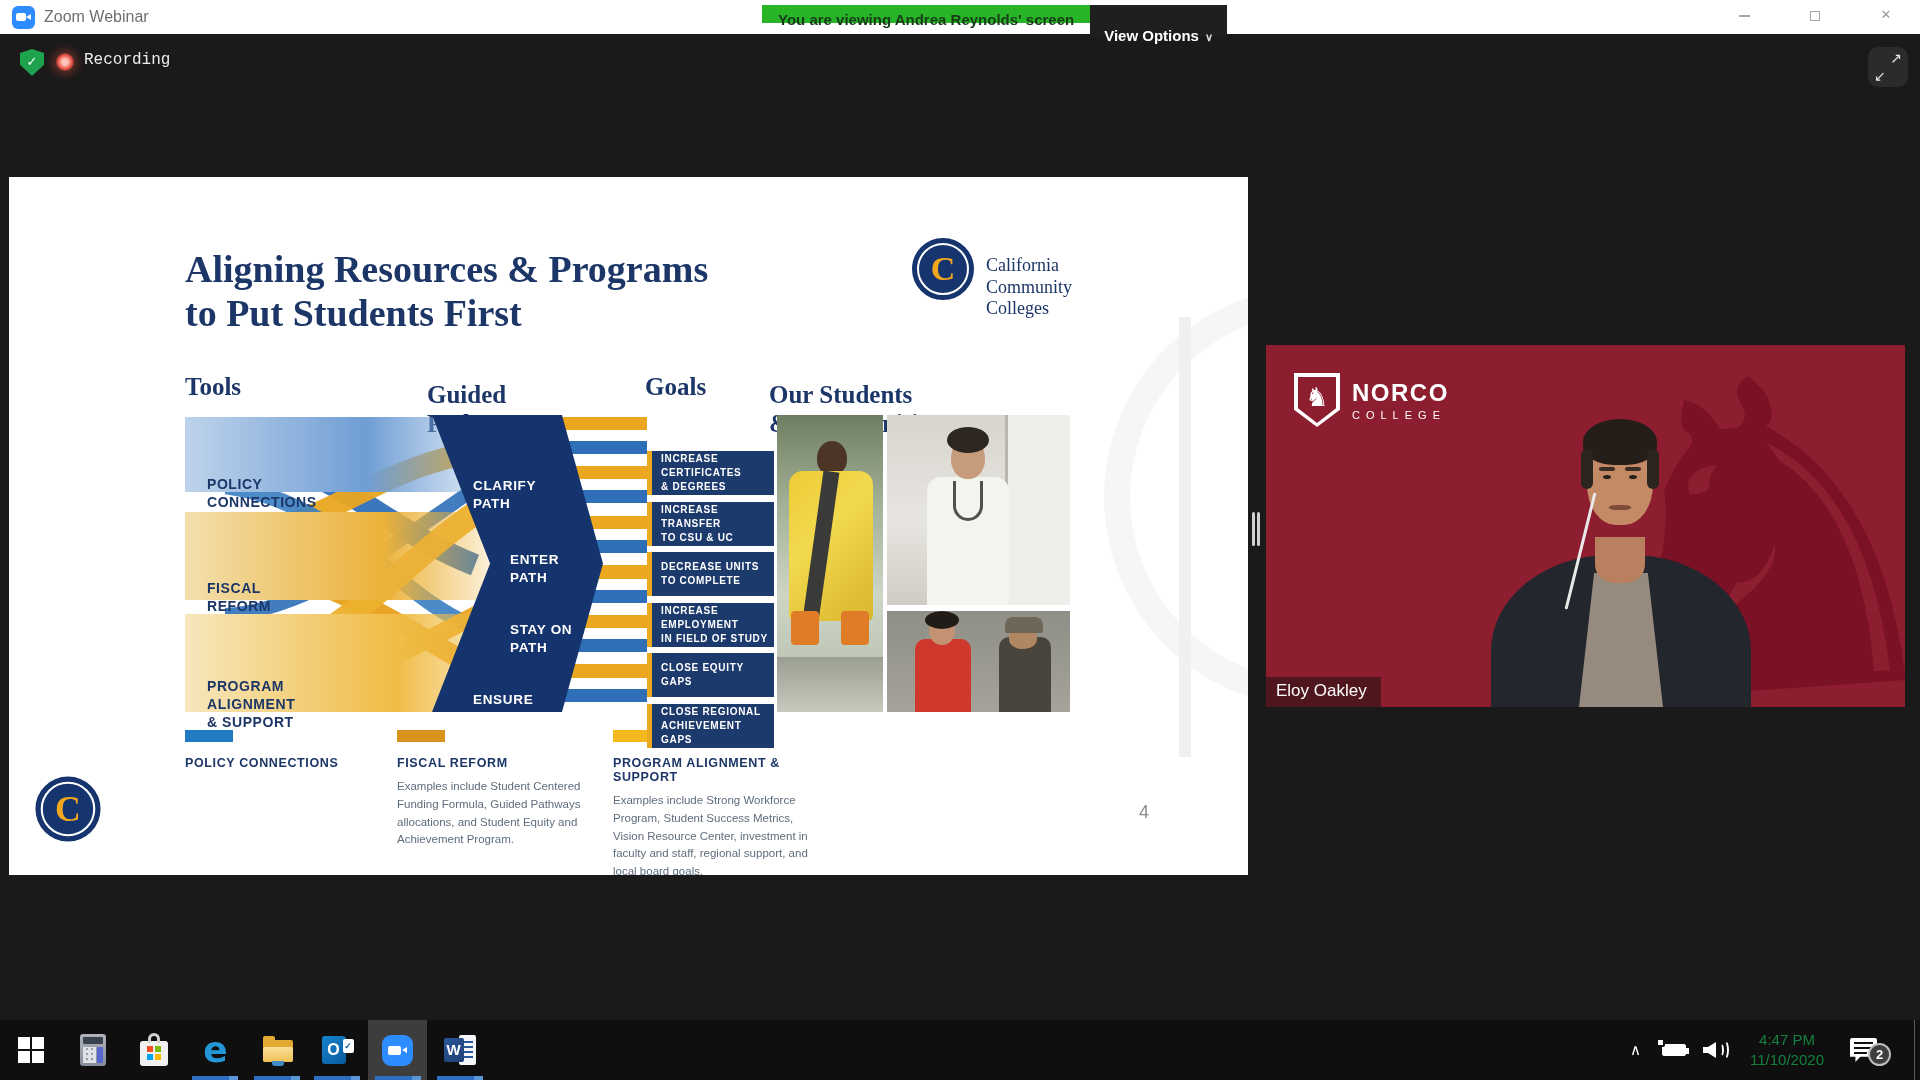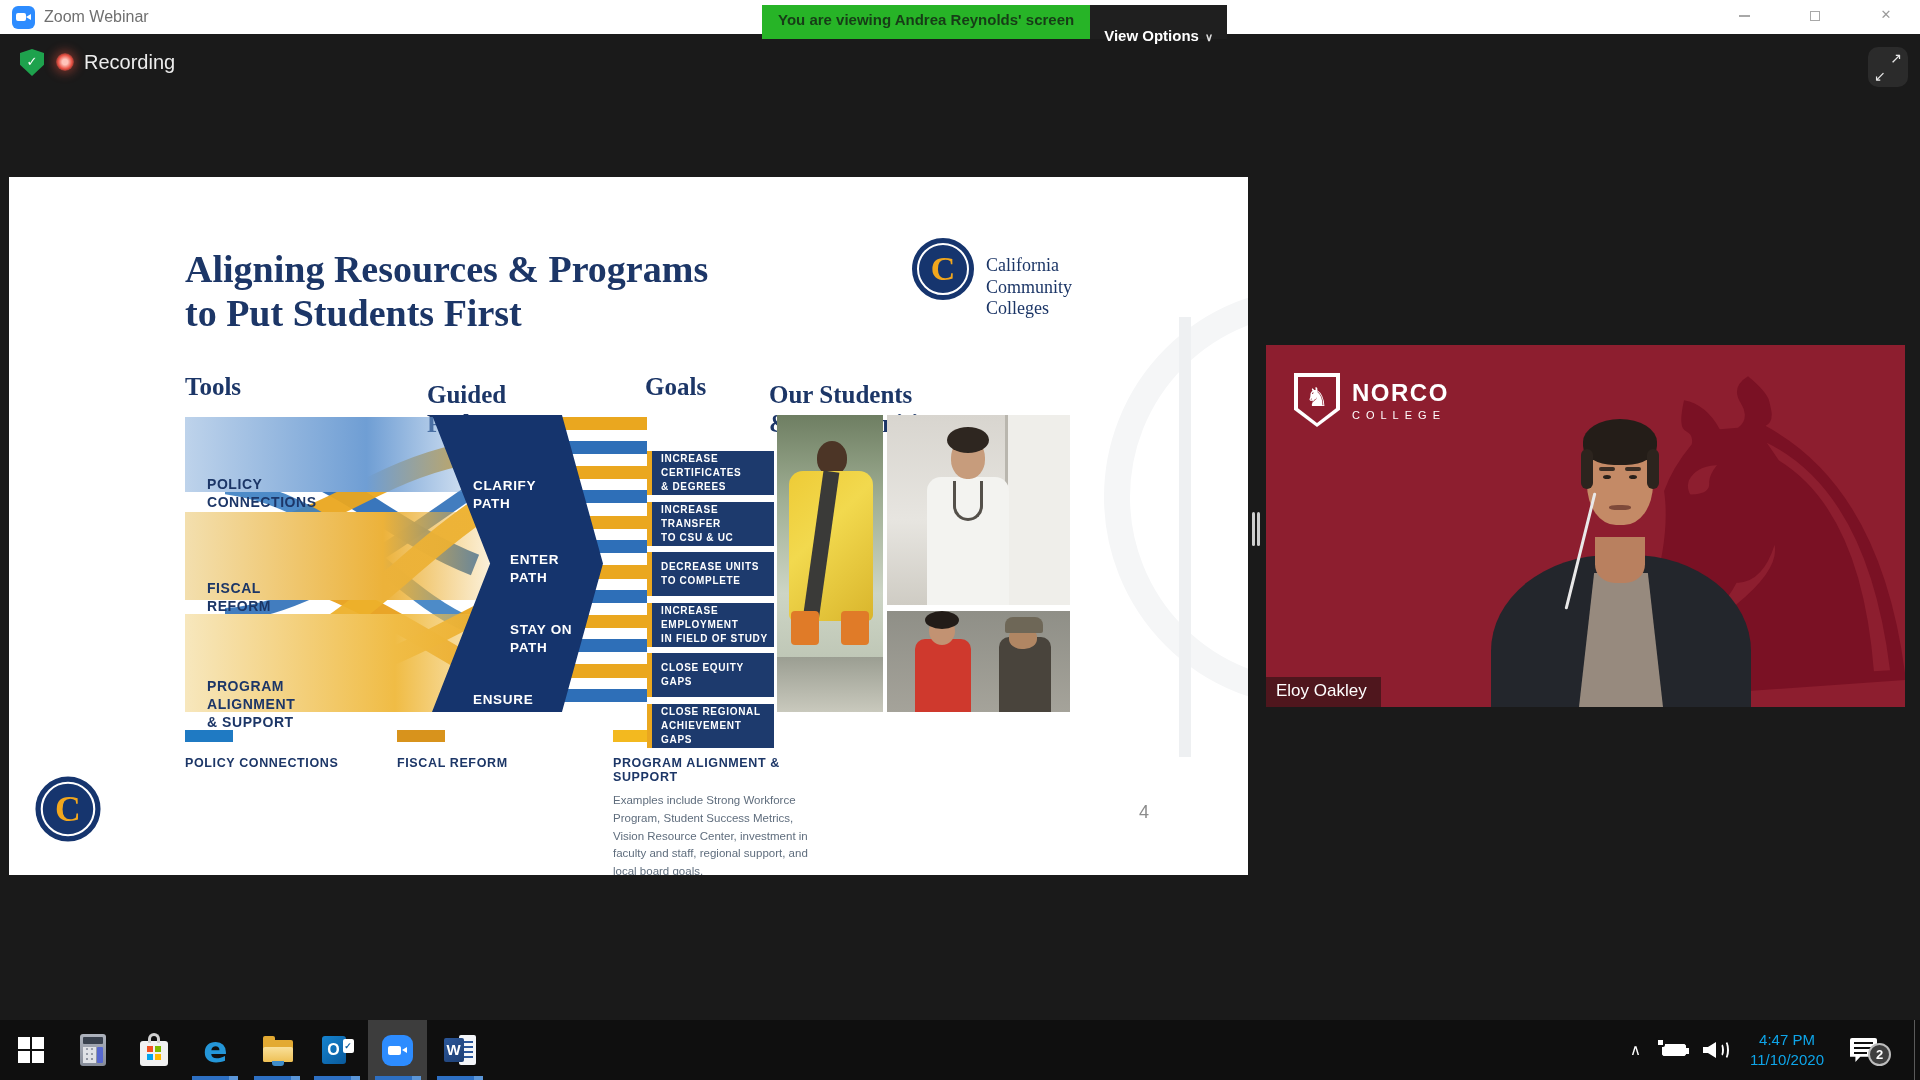--- a/index.html
+++ b/index.html
@@ -12,34 +12,34 @@
   #zoom-app-icon { position:absolute; left:12px; top:6px; width:23px; height:23px; border-radius:6px; background:#2d8cff; }
   #zoom-app-icon .cam-body { position:absolute; left:4px; top:7px; width:10px; height:8px; background:#fff; border-radius:2px; }
   #zoom-app-icon .cam-lens { position:absolute; left:14px; top:8px; width:0; height:0; border-top:3px solid transparent; border-bottom:3px solid transparent; border-right:5px solid #fff; }
   #window-title { position:absolute; left:44px; top:0; line-height:34px; font-size:16px; color:#6f6f6f; }
   .win-ctl { position:absolute; top:0; width:46px; height:30px; text-align:center; line-height:30px; color:#9b9b9b; font-size:13px; cursor:default; }
   #ctl-min { left:1721px; } #ctl-max { left:1792px; } #ctl-close { left:1863px; }
   #ctl-min .bar { display:inline-block; width:11px; height:2px; background:#a8a8a8; vertical-align:middle; }
   #ctl-max .box { display:inline-block; width:10px; height:10px; border:1.5px solid #a8a8a8; vertical-align:middle; }
 
   
-  #view-banner { position:absolute; left:762px; top:5px; height:34px; display:flex; z-index:40; }
+  #view-banner { position:absolute; left:762px; top:5px; height:18px; display:flex; z-index:40; }
   #banner-green { background:#27b427; color:#173c17; font-weight:bold; font-size:15px; line-height:30px; padding:0 16px; }
   #view-options { background:#1f1f1f; color:#ffffff; font-weight:bold; font-size:15px; line-height:30px; padding:16px 14px; cursor:pointer; }
   #view-options .chev { font-size:11px; margin-left:6px; color:#dcdcdc; }
 
   
   #content { position:absolute; left:0; top:34px; width:1920px; height:986px; background:#1a1a1a; }
 
   #shield-icon { position:absolute; left:20px; top:15px; width:24px; height:27px; background:#1ea24d;
     clip-path:polygon(50% 0,100% 15%,100% 58%,50% 100%,0 58%,0 15%); color:#fff; font-size:13px; text-align:center; line-height:25px; }
   #rec-dot { position:absolute; left:56px; top:19px; width:18px; height:18px; border-radius:50%;
     background:radial-gradient(circle, #ffc4ba 0 22%, #e85042 55%, rgba(232,80,66,.35) 78%, rgba(232,80,66,0) 100%);
     box-shadow:0 0 10px 3px rgba(255,90,70,.35); }
-  #recording-label { position:absolute; left:84px; top:17px; font-size:20px; color:#ececec; }
+  #recording-label { position:absolute; left:84px; top:17px; font-size:16px; color:#ececec;font-family:Liberation Mono, monospace; }
   #expand-btn { position:absolute; left:1868px; top:13px; width:40px; height:40px; border-radius:10px; background:#2b2b2b; cursor:pointer; }
   #expand-btn span { position:absolute; color:#e8e8e8; font-size:14px; }
   #expand-btn .ne { right:6px; top:3px; } #expand-btn .sw { left:6px; bottom:3px; }
 
   
   #slide { position:absolute; left:9px; top:143px; width:1239px; height:698px; background:#ffffff; overflow:hidden; }
   #slide-title { position:absolute; left:176px; top:34px; font-family:"Liberation Serif", serif; font-weight:bold; font-size:38px; line-height:1.16; color:#1c3667; }
   #ccc-logo { position:absolute; left:903px; top:42px; display:flex; align-items:center; }
   .ccc-emblem { width:62px; height:62px; border-radius:50%; background:#16356e; border:2px solid #16356e; position:relative; }
   .ccc-emblem .inner { position:absolute; left:3px; top:3px; right:3px; bottom:3px; border-radius:50%; border:2px solid #fff;
@@ -185,21 +185,21 @@
   .tray-item { position:absolute; top:0; height:60px; display:flex; align-items:center; color:#ffffff; cursor:pointer; }
   #tray-chevron { left:1630px; font-size:15px; }
   #battery-icon { left:1662px; }
   #battery-icon .bat { width:24px; height:12px; border:1.5px solid #fff; border-radius:2px; position:relative; background:#fff; }
   #battery-icon .tip { position:absolute; right:-4px; top:3px; width:3px; height:6px; background:#fff; }
   #battery-icon .plug { position:absolute; left:-7px; top:-7px; width:9px; height:9px; border:2px solid #0f0f0f; background:#fff; border-radius:2px; }
   #speaker-icon { left:1703px; }
   #speaker-icon .spk { width:13px; height:16px; background:#fff; clip-path:polygon(0 32%, 38% 32%, 100% 0, 100% 100%, 38% 68%, 0 68%); }
   #speaker-icon .w1 { width:7px; height:14px; border:2px solid transparent; border-right:2px solid #fff; border-radius:50%; margin-left:1px; }
   #speaker-icon .w2 { width:9px; height:20px; border:2px solid transparent; border-right:2px solid #fff; border-radius:50%; margin-left:-4px; }
-  #clock { position:absolute; left:1734px; top:0; width:106px; height:60px; display:flex; flex-direction:column; justify-content:center; align-items:center; color:#0ea5e9; cursor:pointer; }
+  #clock { position:absolute; left:1734px; top:0; width:106px; height:60px; display:flex; flex-direction:column; justify-content:center; align-items:center; color:#15803d; cursor:pointer; }
   #clock div { font-size:15px; line-height:1.35; }
   #action-center { left:1850px; }
   #ac-icon { width:27px; height:24px; background:#ffffff; border-radius:2px; position:relative; clip-path:polygon(0 0,100% 0,100% 78%,38% 78%,20% 100%,20% 78%,0 78%); }
   #ac-icon i { position:absolute; left:4px; right:4px; height:2px; background:#0f0f0f; }
   #ac-icon i:nth-child(1){top:4px;} #ac-icon i:nth-child(2){top:9px;} #ac-icon i:nth-child(3){top:14px; right:10px;}
   #ac-badge { position:absolute; left:1868px; top:1043px; width:23px; height:23px; border-radius:50%; background:#3f3f3f; border:2px solid #bdbdbd;
     color:#fff; font-size:13px; font-weight:bold; text-align:center; line-height:20px; z-index:60; }
   #show-desktop { position:absolute; left:1914px; top:1020px; width:1px; height:60px; background:#5a5a5a; z-index:55; }
 </style>
 </head>
@@ -327,20 +327,21 @@
       </div>
     </div>
 
     <div class="legend-col" id="legend-0">
       <div class="legend-swatch sw0"></div>
       <div class="legend-heading">POLICY CONNECTIONS</div>
     </div>
     <div class="legend-col" id="legend-1">
       <div class="legend-swatch sw1"></div>
       <div class="legend-heading">FISCAL REFORM</div>
+      <div class="legend-body">Examples include Student Centered Funding Formula, Guided Pathways allocations, and Student Equity and Achievement Program.</div>
     </div>
     <div class="legend-col" id="legend-2">
       <div class="legend-swatch sw2"></div>
       <div class="legend-heading">PROGRAM ALIGNMENT &amp; SUPPORT</div>
       <div class="legend-body">Examples include Strong Workforce Program, Student Success Metrics, Vision Resource Center, investment in faculty and staff, regional support, and local board goals.</div>
     </div>
 
     <div id="page-number">4</div>
     <div id="corner-emblem">
       <div class="ccc-emblem">

